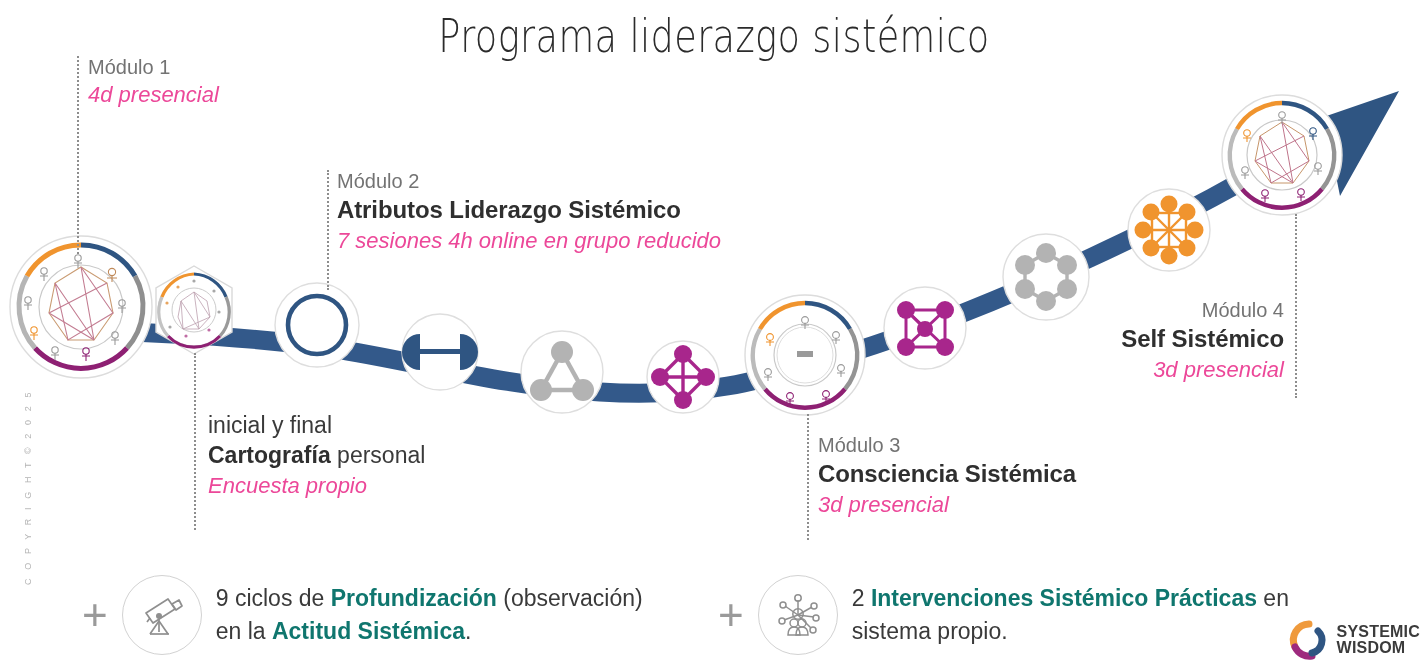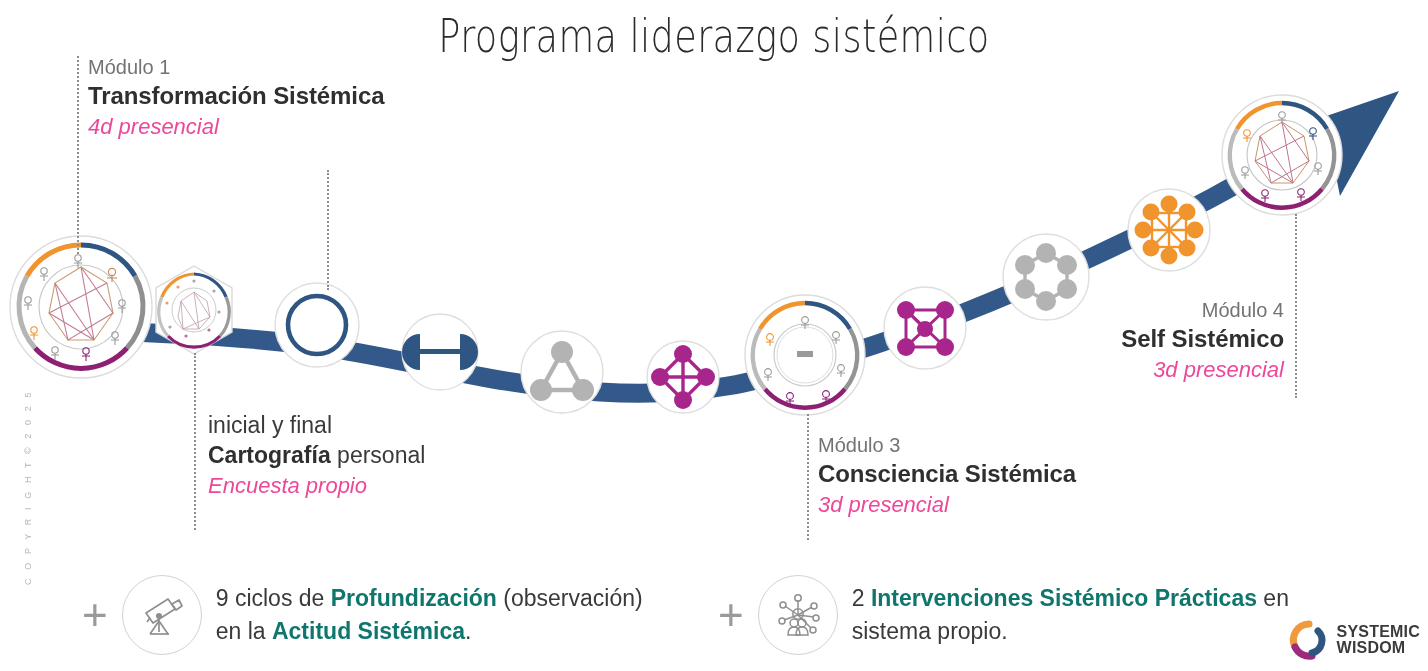--- a/index.html
+++ b/index.html
@@ -374,24 +374,28 @@
   <div class="abs" id="title">Programa liderazgo sistémico</div>
 
   <div class="abs dotted-v" style="left:77px;top:56px;height:198px;"></div>
   <div class="abs dotted-v" style="left:327px;top:170px;height:120px;"></div>
   <div class="abs dotted-v" style="left:194px;top:353px;height:177px;"></div>
   <div class="abs dotted-v" style="left:807px;top:414px;height:126px;"></div>
   <div class="abs dotted-v" style="left:1295px;top:214px;height:184px;"></div>
 
   <div class="abs callout" style="left:88px;top:54px;">
     <div class="c-mod">Módulo 1</div>
-    <div class="c-name">Transformación Sistémica</div>
     <div class="c-sub">4d presencial</div>
   </div>
 
+  <div class="abs callout" style="left:337px;top:168px;">
+    <div class="c-mod">Módulo 2</div>
+    <div class="c-name">Atributos Liderazgo Sistémico</div>
+    <div class="c-sub">7 sesiones 4h online en grupo reducido</div>
+  </div>
 
   <div class="abs callout" style="left:208px;top:410px;">
     <div class="c-plain">inicial  y final</div>
     <div class="c-plain">
       <b>Cartografía</b><span> personal</span>
     </div>
     <div class="c-sub">Encuesta propio</div>
   </div>
 
   <div class="abs callout" style="left:818px;top:432px;">

